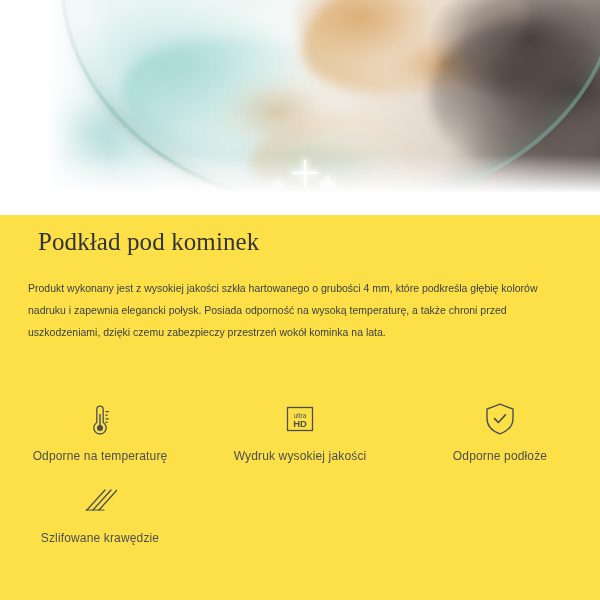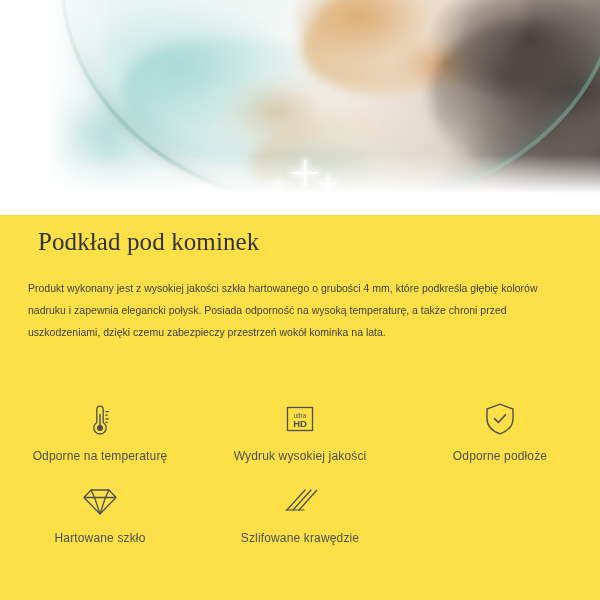--- a/index.html
+++ b/index.html
@@ -210,29 +210,20 @@
     <div class="feature">
       <span class="ico">
         <svg width="32" height="36" viewBox="0 0 32 36" fill="none" stroke="#4a5053" stroke-width="1.4">
           <path d="M16 3.2 29 8v9.4c0 7.6-5.4 12.6-13 15.4C8.4 30 3 25 3 17.4V8L16 3.2z"></path>
           <path d="M10.6 17.6l3.8 3.9 7-7.6" stroke-width="1.7" stroke-linecap="round" stroke-linejoin="round"></path>
         </svg>
       </span>
       <span class="cap">Odporne podłoże</span>
     </div>
 
-    <div class="feature">
-      <span class="ico">
-        <svg width="36" height="32" viewBox="0 0 36 32" fill="none" stroke="#4a5053" stroke-width="1.3" stroke-linejoin="round">
-          <path d="M9 5h18l7 7.5L18 29 2 12.5 9 5z"></path>
-          <path d="M2 12.5h32M9 5l3.6 7.5L18 29M27 5l-3.6 7.5L18 29M12.6 12.5h10.8"></path>
-        </svg>
-      </span>
-      <span class="cap">Hartowane szkło</span>
-    </div>
 
     <div class="feature">
       <span class="ico">
         <svg width="34" height="30" viewBox="0 0 34 30" fill="none" stroke="#4a5053" stroke-width="1.3" stroke-linecap="round">
           <path d="M4 24L22 4M10 24L28 4M16 24L34 4"></path>
           <path d="M3 24h18" stroke-width="1.2"></path>
         </svg>
       </span>
       <span class="cap">Szlifowane krawędzie</span>
     </div>

